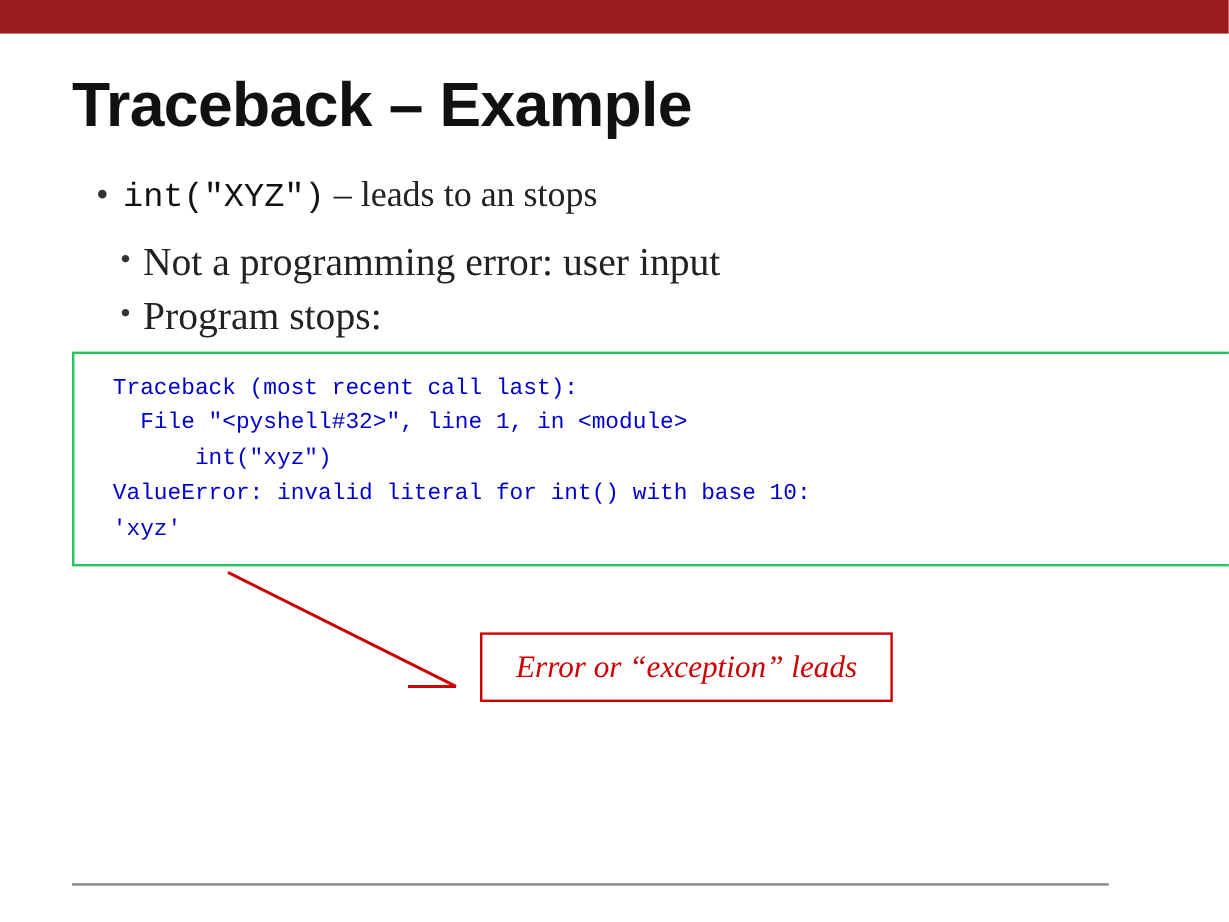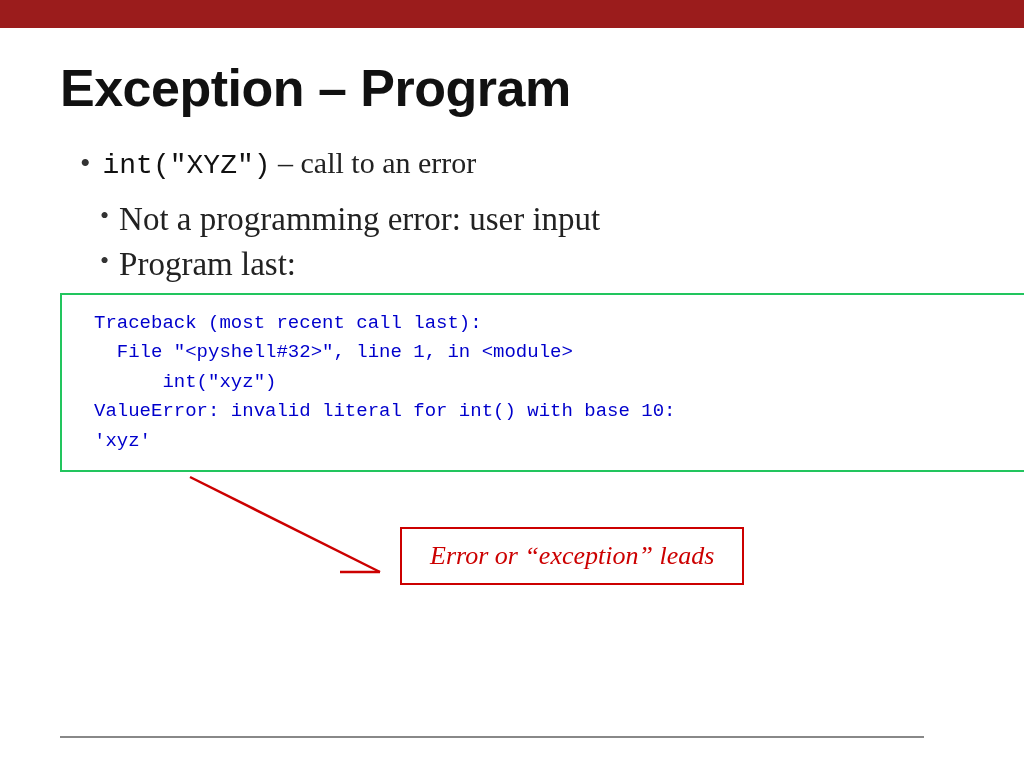--- a/index.html
+++ b/index.html
@@ -142,37 +142,37 @@
       height: 2px;
       background: #888888;
     }
   </style>
 </head>
 <body>
 
 <div class="top-bar"></div>
 
 <div class="content">
-  <h1 class="slide-title">Exception – Program</h1>
+  <h1 class="slide-title">Traceback – Example</h1>
 
   <ul class="bullet-list">
     <li>
       <span>
         <span class="code-inline">int("XYZ")</span>
-        <span> – call to an error</span>
+        <span> – leads to an stops</span>
       </span>
     </li>
   </ul>
 
   <ul class="sub-bullet-list">
     <li>
       <span>Not a programming error: user input</span>
     </li>
     <li>
-      <span>Program last:</span>
+      <span>Program stops:</span>
     </li>
   </ul>
 
   <div class="traceback-box">
     <pre class="traceback-text"><span>Traceback (most recent call last):
   File "&lt;pyshell#32&gt;", line 1, in &lt;module&gt;
       int("xyz")
 <span class="value-error">ValueError: invalid literal for int() with base 10:
 'xyz'</span></span></pre>
   </div>

